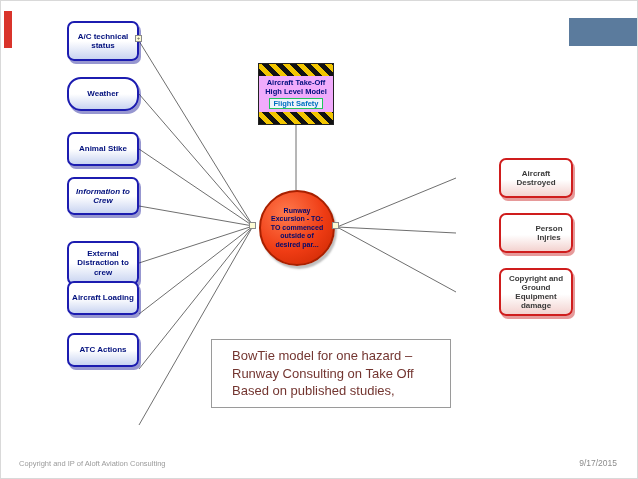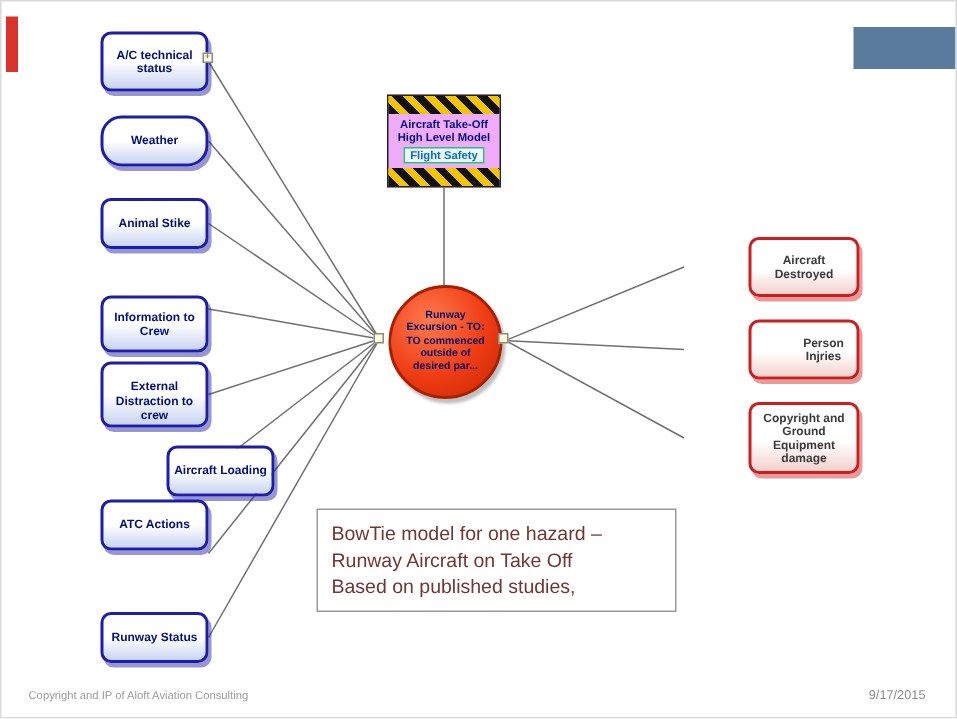--- a/index.html
+++ b/index.html
@@ -48,21 +48,21 @@
           color:#000a6e;font-weight:bold;font-size:7px;line-height:1.2;padding:7px;
           box-shadow:2px 3px 2px rgba(0,0,0,.25);}
 
   
   .node-sq{position:absolute;width:7px;height:7px;box-sizing:border-box;
           border:1px solid #8a8a8a;background:#fdfbd4;font-size:6px;line-height:5px;
           text-align:center;color:#555;}
 
   
   .caption{position:absolute;left:210px;top:338px;width:240px;box-sizing:border-box;
-          border:1px solid #9a9a9a;background:#fff;padding:7px 9px;
+          border:1px solid #9a9a9a;background:#fff;padding:7px 20px;
           color:#733530;font-size:13px;line-height:1.35;}
 
   .footer-left{position:absolute;left:18px;bottom:10px;color:#9b9b9b;font-size:7.5px;}
   .footer-right{position:absolute;right:20px;bottom:10px;color:#8c8c8c;font-size:8.5px;}
 </style>
 </head>
 <body>
 
 <div class="slide">
 
@@ -88,34 +88,31 @@
 
   <div class="threat" style="top:20px;height:40px;">
       <span>A/C technical status</span>
     </div>
   <div class="threat" style="top:76px;height:34px;border-radius:14px;">
       <span>Weather</span>
     </div>
   <div class="threat" style="top:131px;height:34px;">
       <span>Animal Stike</span>
     </div>
-  <div class="threat" style="top:196px;height:38px;">
+  <div class="threat" style="top:176px;height:38px;font-style:italic;">
       <span>Information to Crew</span>
     </div>
-  <div class="threat" style="top:240px;height:44px;align-items:flex-end;">
+  <div class="threat" style="top:240px;height:44px;">
       <span>External Distraction to crew</span>
     </div>
-  <div class="threat" style="top:296px;height:34px;margin-left:44px;">
+  <div class="threat" style="top:280px;height:34px;">
       <span>Aircraft Loading</span>
     </div>
   <div class="threat" style="top:332px;height:34px;">
       <span>ATC Actions</span>
-    </div>
-  <div class="threat" style="top:407px;height:34px;">
-      <span>Runway Status</span>
     </div>
 
   <div class="node-sq" style="left:134px;top:34px;">+</div>
 
   <div class="hazard">
     <div class="stripe"></div>
     <div class="hazard-body">
       <div class="hazard-title">Aircraft Take-Off High Level Model</div>
       <div class="hazard-sub">Flight Safety</div>
     </div>
@@ -133,20 +130,20 @@
     </div>
   <div class="consequence" style="top:212px;height:40px;padding-left:28px;">
       <span>Person Injries</span>
     </div>
   <div class="consequence" style="top:267px;height:48px;">
       <span>Copyright and Ground Equipment damage</span>
     </div>
 
   <div class="caption">
     <div>BowTie model for one hazard –</div>
-    <div>Runway Aircraft on Take Off</div>
+    <div>Runway Consulting on Take Off</div>
     <div>Based on published studies,</div>
   </div>
 
   <div class="footer-left">Copyright and IP of Aloft Aviation Consulting</div>
   <div class="footer-right">9/17/2015</div>
 
 </div>
 
 </body></html>

